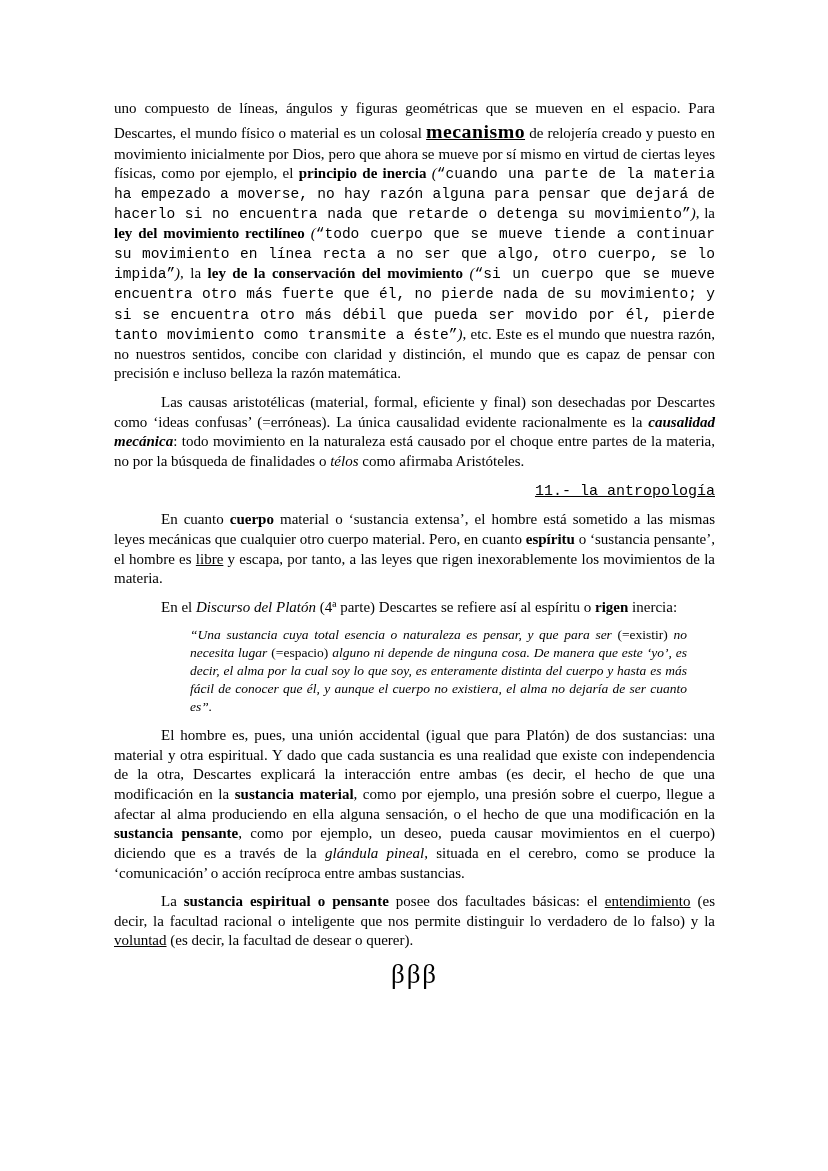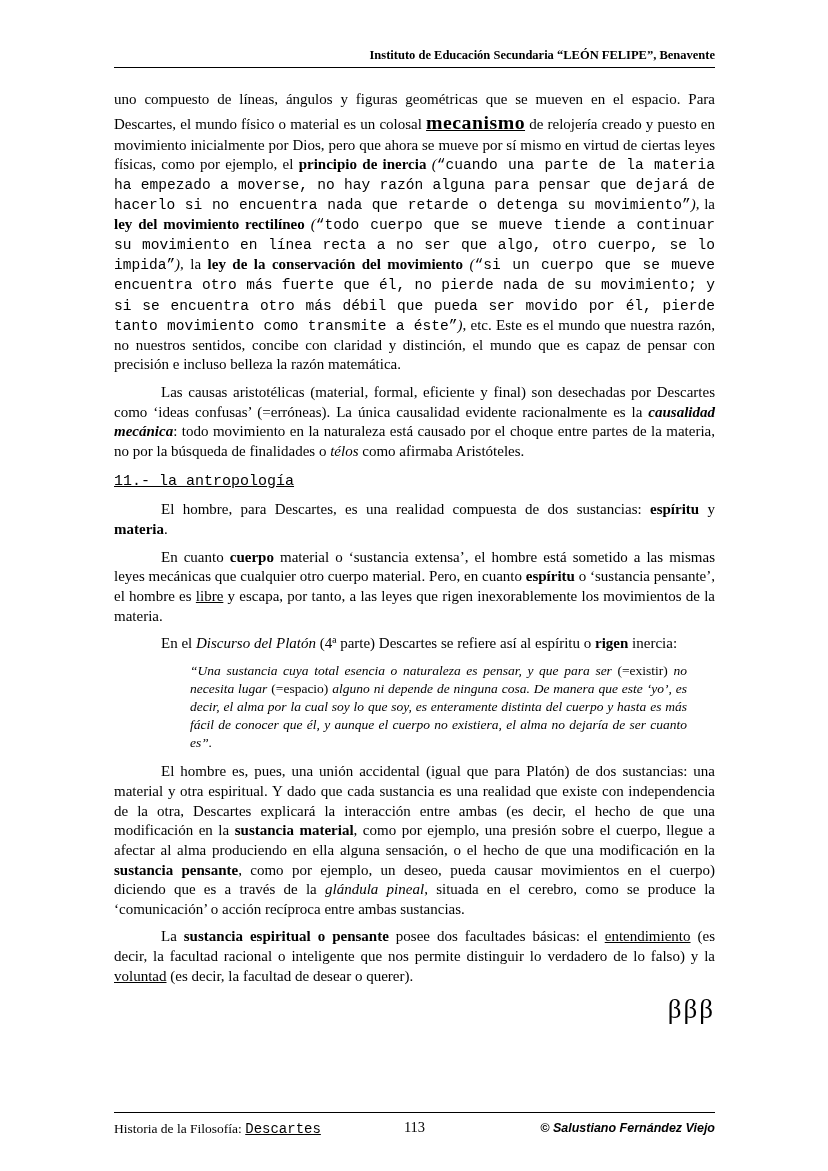--- a/index.html
+++ b/index.html
@@ -24,43 +24,43 @@
     border-bottom: 1.5px solid #000;
     padding-bottom: 4px;
   }
   .content {
     position: absolute;
     top: 90px;
     left: 114px;
     width: 601px;
   }
   .para {
-    margin: 0 0 8px 0;
+    margin: 9px 0 8px 0;
     text-indent: 47px;
     text-align: justify;
     font-size: 15px;
     line-height: 1.31;
   }
   .para.no-indent { text-indent: 0; }
   .heading {
     margin: 12px 0 10px 0;
-    text-align: left;
+    text-align: right;
     font-family: "Liberation Mono", monospace;
     font-size: 15px;
     text-decoration: underline;
   }
   .quote {
     margin: 2px 28px 10px 76px;
     font-size: 13.5px;
     line-height: 1.34;
     text-align: justify;
     font-style: italic;
   }
   .symbol {
-    text-align: right;
+    text-align: center;
     font-size: 27px;
     margin-top: 4px;
     letter-spacing: 2px;
   }
   
   .r-b { font-weight: bold; }
   .r-i { font-style: italic; }
   .r-u { text-decoration: underline; }
   .r-n { font-style: normal; }
   .r-m { font-family: "Liberation Mono", monospace; font-size: 0.97em; }
@@ -92,36 +92,27 @@
     font-style: italic;
     font-weight: bold;
     font-size: 12.5px;
   }
 </style>
 </head>
 <body>
 
 <div class="page">
 
-  <header class="page-header">
-    <span>Instituto de Educación Secundaria “LEÓN FELIPE”, Benavente</span>
-  </header>
 
   <main class="content">
       <div class="para no-indent"><span class="">uno compuesto de líneas, ángulos y figuras geométricas que se mueven en el espacio. Para Descartes, el mundo físico o material es un colosal </span><span class="r-b r-u r-lg">mecanismo</span><span class=""> de relojería creado y puesto en movimiento inicialmente por Dios, pero que ahora se mueve por sí mismo en virtud de ciertas leyes físicas, como por ejemplo, el </span><span class="r-b">principio de inercia </span><span class="r-i">(</span><span class="r-m">“cuando una parte de la materia ha empezado a moverse, no hay razón alguna para pensar que dejará de hacerlo si no encuentra nada que retarde o detenga su movimiento”</span><span class="r-i">)</span><span class="">, la </span><span class="r-b">ley del movimiento rectilíneo </span><span class="r-i">(</span><span class="r-m">“todo cuerpo que se mueve tiende a continuar su movimiento en línea recta a no ser que algo, otro cuerpo, se lo impida”</span><span class="r-i">)</span><span class="">, la </span><span class="r-b">ley de la conservación del movimiento </span><span class="r-i">(</span><span class="r-m">“si un cuerpo que se mueve encuentra otro más fuerte que él, no pierde nada de su movimiento; y si se encuentra otro más débil que pueda ser movido por él, pierde tanto movimiento como transmite a éste”</span><span class="r-i">)</span><span class="">, etc. Este es el mundo que nuestra razón, no nuestros sentidos, concibe con claridad y distinción, el mundo que es capaz de pensar con precisión e incluso belleza la razón matemática.</span></div>
       <div class="para"><span class="">Las causas aristotélicas (material, formal, eficiente y final) son desechadas por Descartes como ‘ideas confusas’ (=erróneas). La única causalidad evidente racionalmente es la </span><span class="r-b r-i">causalidad mecánica</span><span class="">: todo movimiento en la naturaleza está causado por el choque entre partes de la materia, no por la búsqueda de finalidades o </span><span class="r-i">télos</span><span class=""> como afirmaba Aristóteles.</span></div>
       <div class="heading"><span class="">11.- la antropología</span></div>
-      <div class="para"><span class="">El hombre, para Descartes, es una realidad compuesta de dos sustancias: </span><span class="r-b">espíritu</span><span class=""> y </span><span class="r-b">materia</span><span class="">.</span></div>
       <div class="para"><span class="">En cuanto </span><span class="r-b">cuerpo</span><span class=""> material o ‘sustancia extensa’, el hombre está sometido a las mismas leyes mecánicas que cualquier otro cuerpo material. Pero, en cuanto </span><span class="r-b">espíritu</span><span class=""> o ‘sustancia pensante’, el hombre es </span><span class="r-u">libre</span><span class=""> y escapa, por tanto, a las leyes que rigen inexorablemente los movimientos de la materia.</span></div>
       <div class="para"><span class="">En el </span><span class="r-i">Discurso del Platón</span><span class=""> (4ª parte) Descartes se refiere así al espíritu o </span><span class="r-b">rigen</span><span class=""> inercia:</span></div>
       <div class="quote"><span class="">“Una sustancia cuya total esencia o naturaleza es pensar, y que para ser </span><span class="r-n">(=existir)</span><span class=""> no necesita lugar </span><span class="r-n">(=espacio)</span><span class=""> alguno ni depende de ninguna cosa. De manera que este ‘yo’, es decir, el alma por la cual soy lo que soy, es enteramente distinta del cuerpo y hasta es más fácil de conocer que él, y aunque el cuerpo no existiera, el alma no dejaría de ser cuanto es”.</span></div>
       <div class="para"><span class="">El hombre es, pues, una unión accidental (igual que para Platón) de dos sustancias: una material y otra espiritual. Y dado que cada sustancia es una realidad que existe con independencia de la otra, Descartes explicará la interacción entre ambas (es decir, el hecho de que una modificación en la </span><span class="r-b">sustancia material</span><span class="">, como por ejemplo, una presión sobre el cuerpo, llegue a afectar al alma produciendo en ella alguna sensación, o el hecho de que una modificación en la </span><span class="r-b">sustancia pensante</span><span class="">, como por ejemplo, un deseo, pueda causar movimientos en el cuerpo) diciendo que es a través de la </span><span class="r-i">glándula pineal</span><span class="">, situada en el cerebro, como se produce la ‘comunicación’ o acción recíproca entre ambas sustancias.</span></div>
       <div class="para"><span class="">La </span><span class="r-b">sustancia espiritual o pensante</span><span class=""> posee dos facultades básicas: el </span><span class="r-u">entendimiento</span><span class=""> (es decir, la facultad racional o inteligente que nos permite distinguir lo verdadero de lo falso) y la </span><span class="r-u">voluntad</span><span class=""> (es decir, la facultad de desear o querer).</span></div>
       <div class="symbol"><span class="">βββ</span></div>
     </main>
 
-  <footer class="page-footer">
-    <span class="footer-left"><span>Historia de la Filosofía: </span><span class="footer-title">Descartes</span></span>
-    <span class="footer-page">113</span>
-    <span class="footer-copy">© Salustiano Fernández Viejo</span>
-  </footer>
 
 </div>
 
 </body></html>

